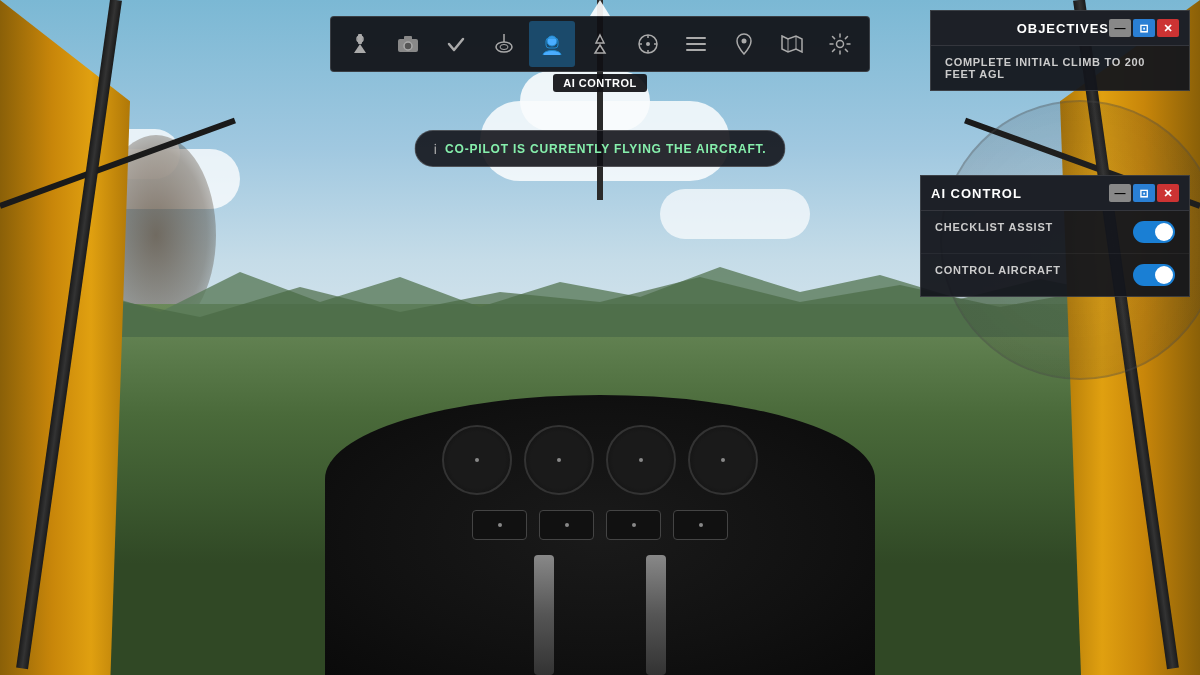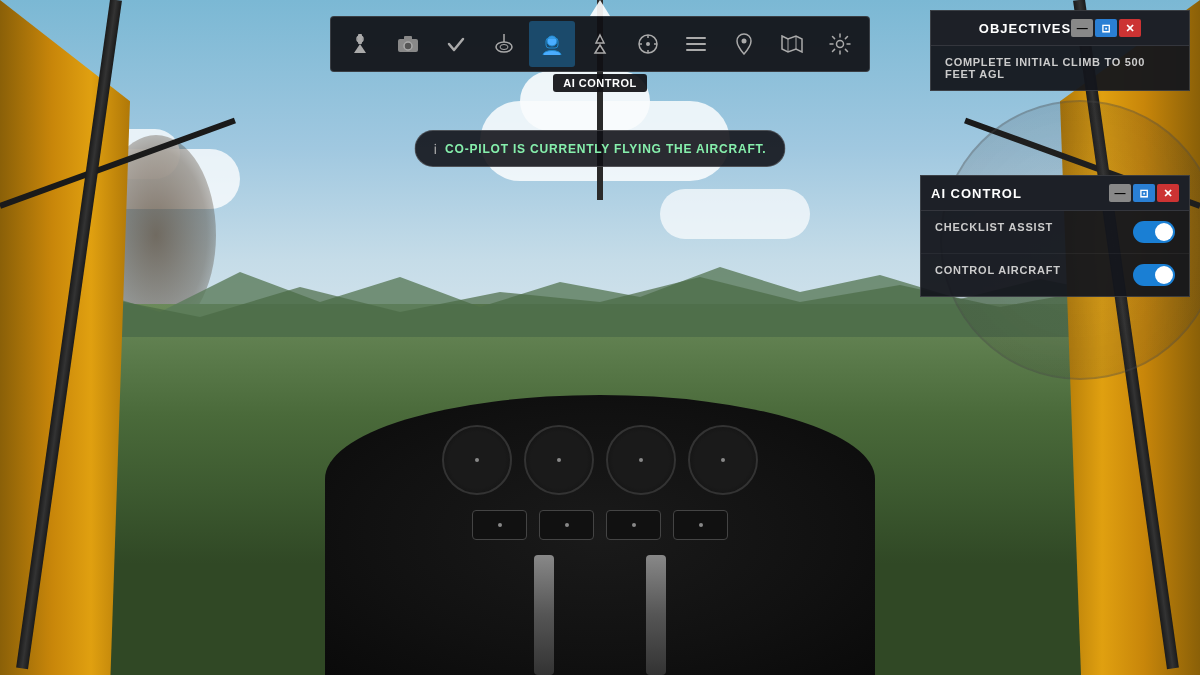--- a/index.html
+++ b/index.html
@@ -435,21 +435,21 @@
       top: 10px;
       right: 10px;
       width: 260px;
       background: rgba(20, 22, 28, 0.95);
       border: 1px solid rgba(255,255,255,0.15);
       z-index: 100;
     }
     .obj-header {
       display: flex;
       align-items: center;
-      justify-content: center;
+      justify-content: flex-end;
       padding: 8px 10px;
       background: rgba(30, 33, 40, 0.98);
       border-bottom: 1px solid rgba(255,255,255,0.1);
     }
     .obj-title {
       color: #ffffff;
       font-size: 13px;
       font-weight: bold;
       letter-spacing: 1px;
     }
@@ -607,21 +607,21 @@
 
 <div class="objectives-panel">
   <div class="obj-header">
     <span class="obj-title">OBJECTIVES</span>
     <div class="panel-controls">
       <div class="panel-btn panel-btn-minimize">—</div>
       <div class="panel-btn panel-btn-restore">⊡</div>
       <div class="panel-btn panel-btn-close">✕</div>
     </div>
   </div>
-  <div class="obj-text">COMPLETE INITIAL CLIMB TO 500 FEET AGL</div>
+  <div class="obj-text">COMPLETE INITIAL CLIMB TO 200 FEET AGL</div>
 </div>
 
 <div class="ai-control-panel">
   <div class="panel-header">
     <span class="panel-title">AI CONTROL</span>
     <div class="panel-controls">
       <div class="panel-btn panel-btn-minimize">—</div>
       <div class="panel-btn panel-btn-restore">⊡</div>
       <div class="panel-btn panel-btn-close">✕</div>
     </div>

